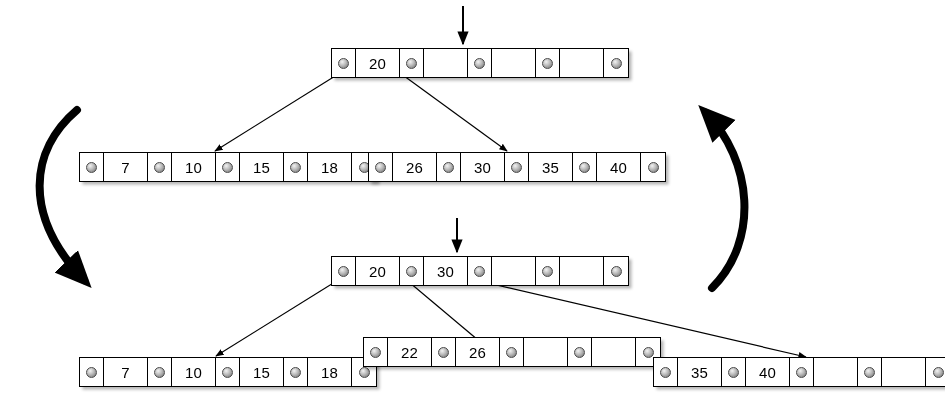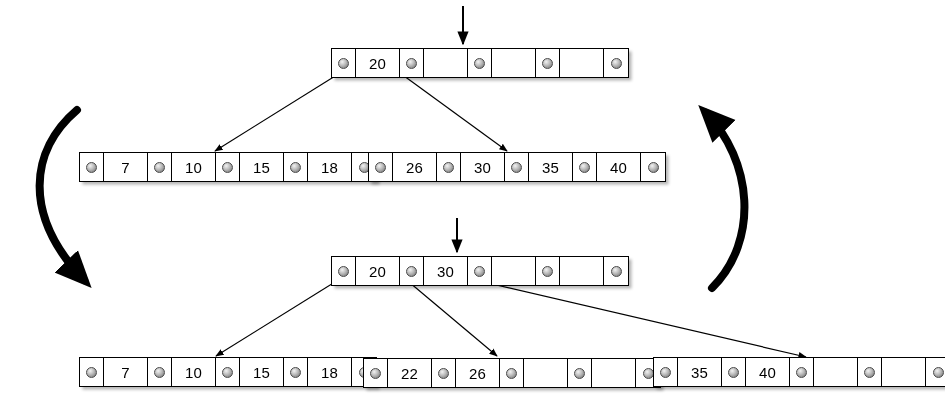--- a/index.html
+++ b/index.html
@@ -230,21 +230,21 @@
         <span class="dot"></span>
       </div>
       <div class="cell key">
         <span>18</span>
       </div>
       <div class="cell ptr">
         <span class="dot"></span>
       </div>
     </div>
 
-  <div class="node" id="leaf-after-middle" style="left:363px;top:358px;">
+  <div class="node" id="leaf-after-middle" style="left:363px;top:337px;">
       <div class="cell ptr">
         <span class="dot"></span>
       </div>
       <div class="cell key">
         <span>22</span>
       </div>
       <div class="cell ptr">
         <span class="dot"></span>
       </div>
       <div class="cell key">

